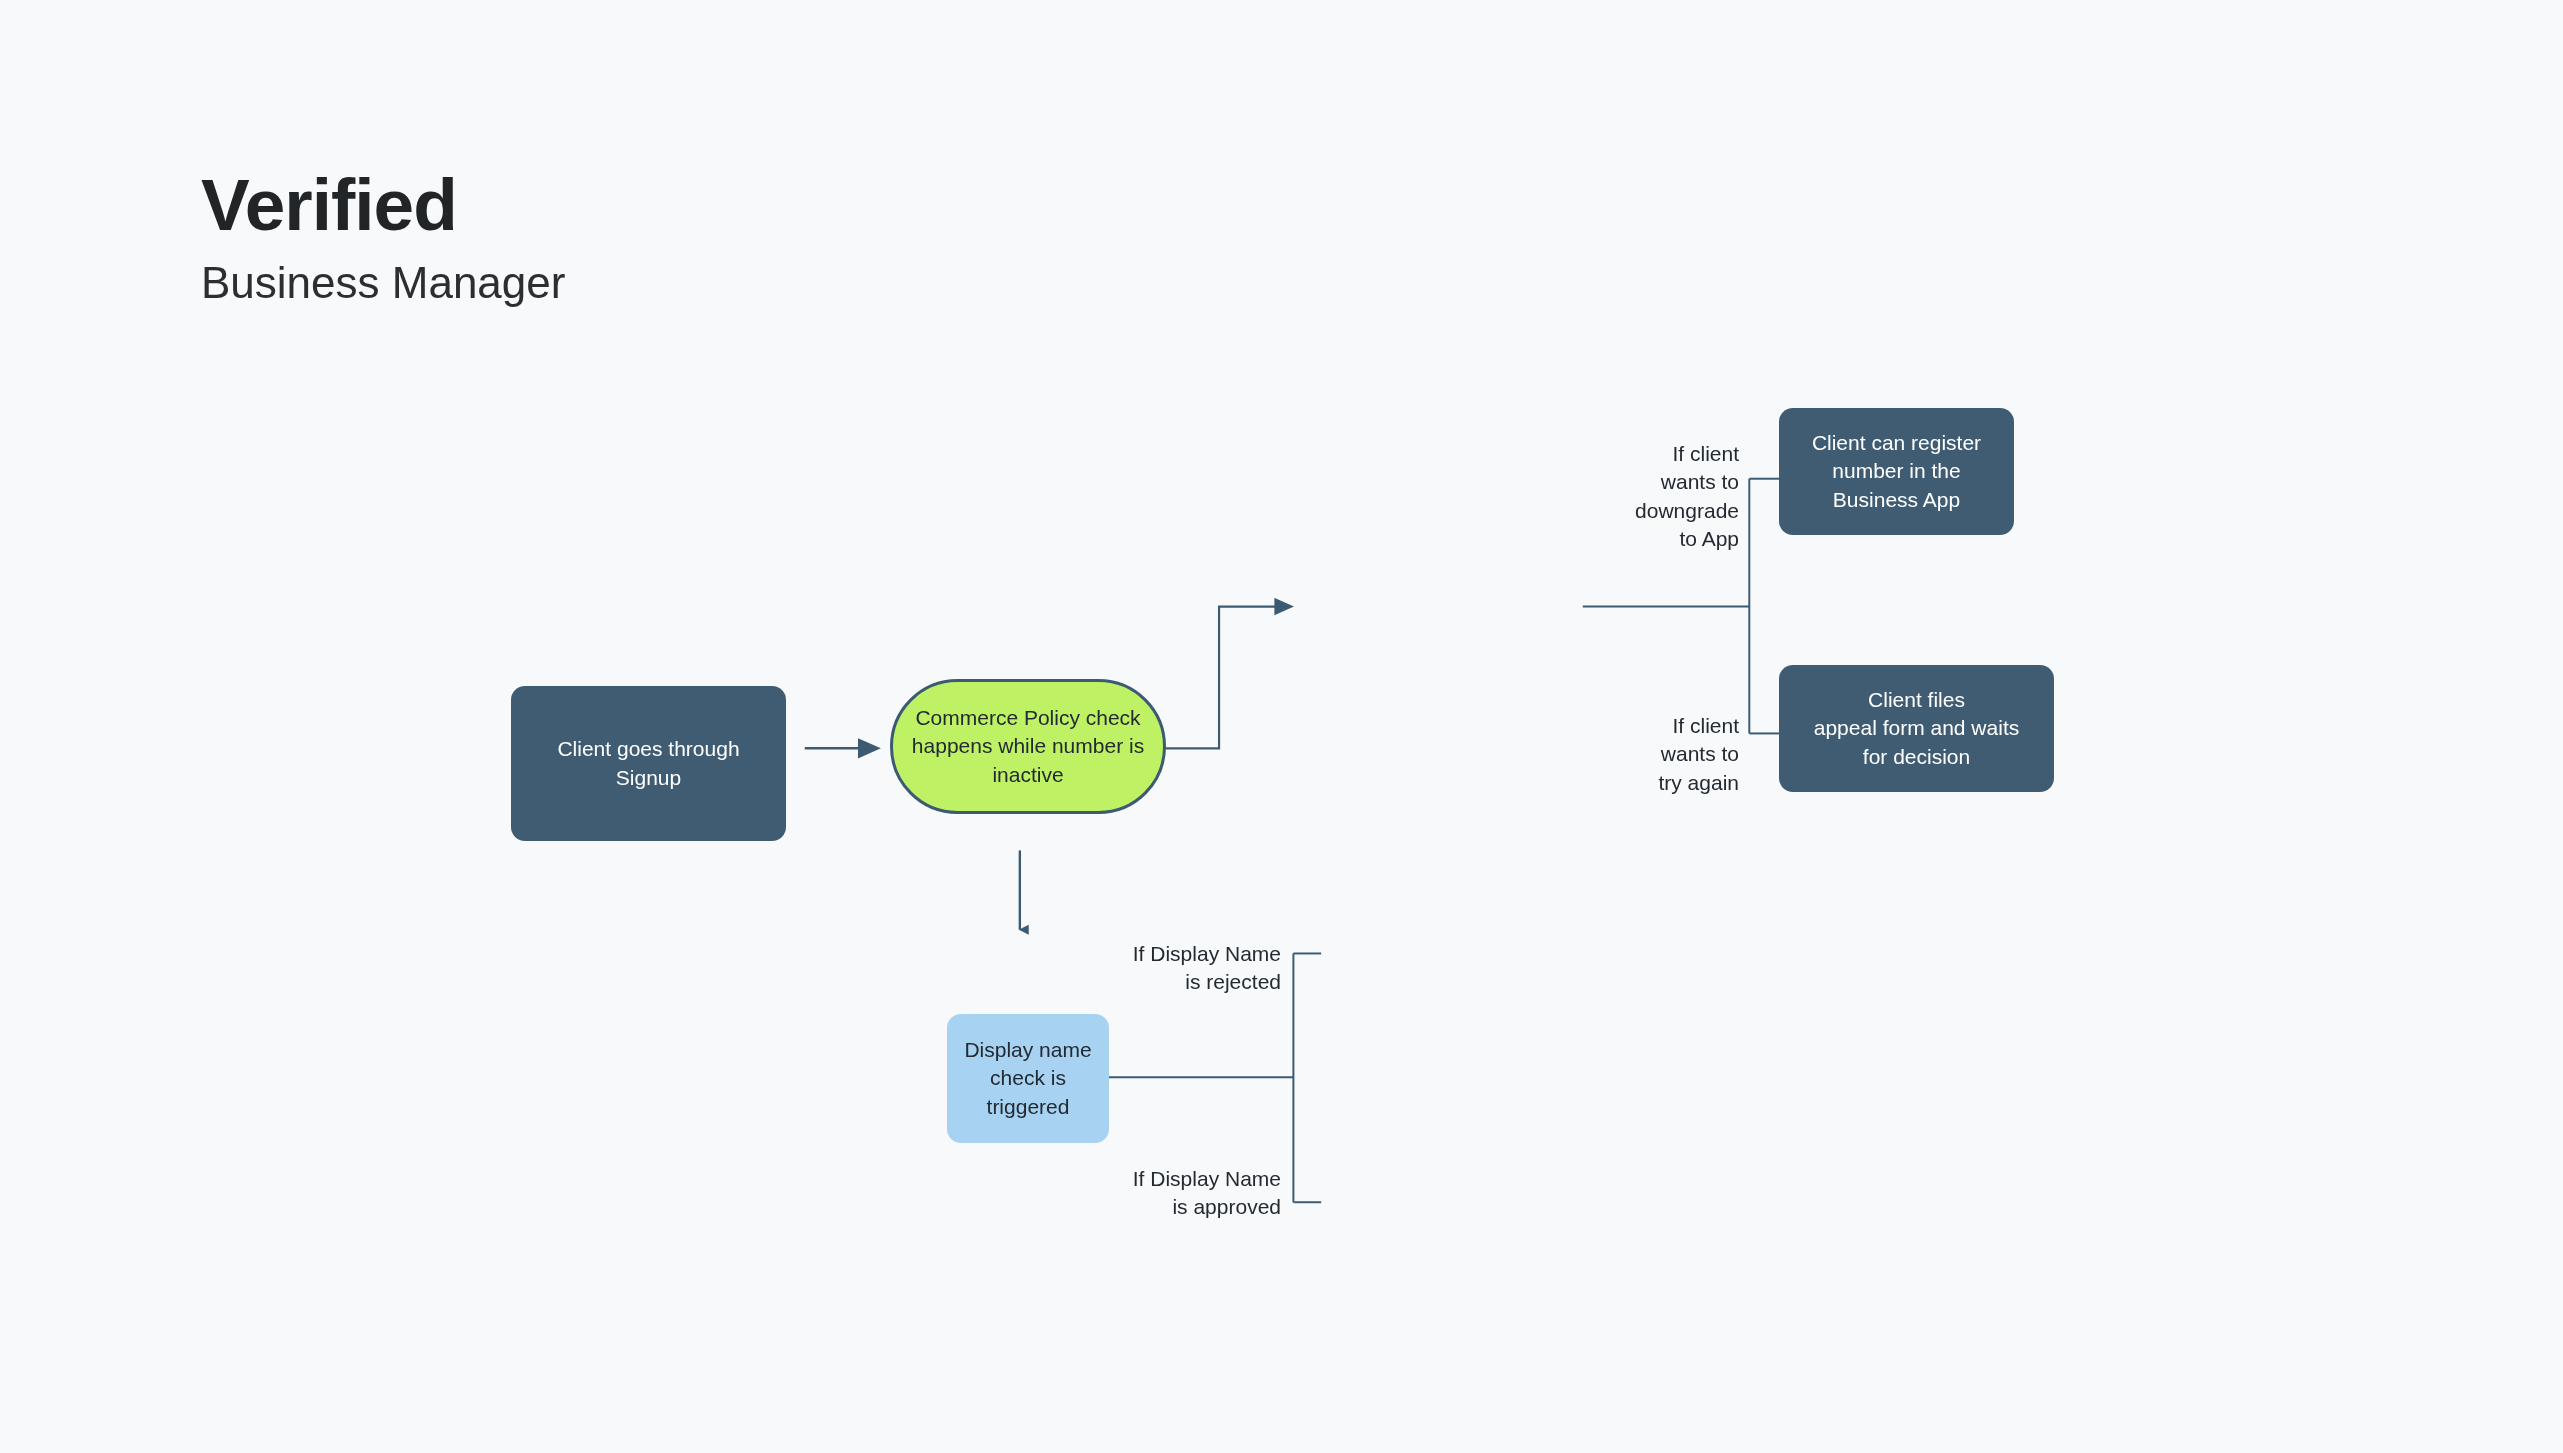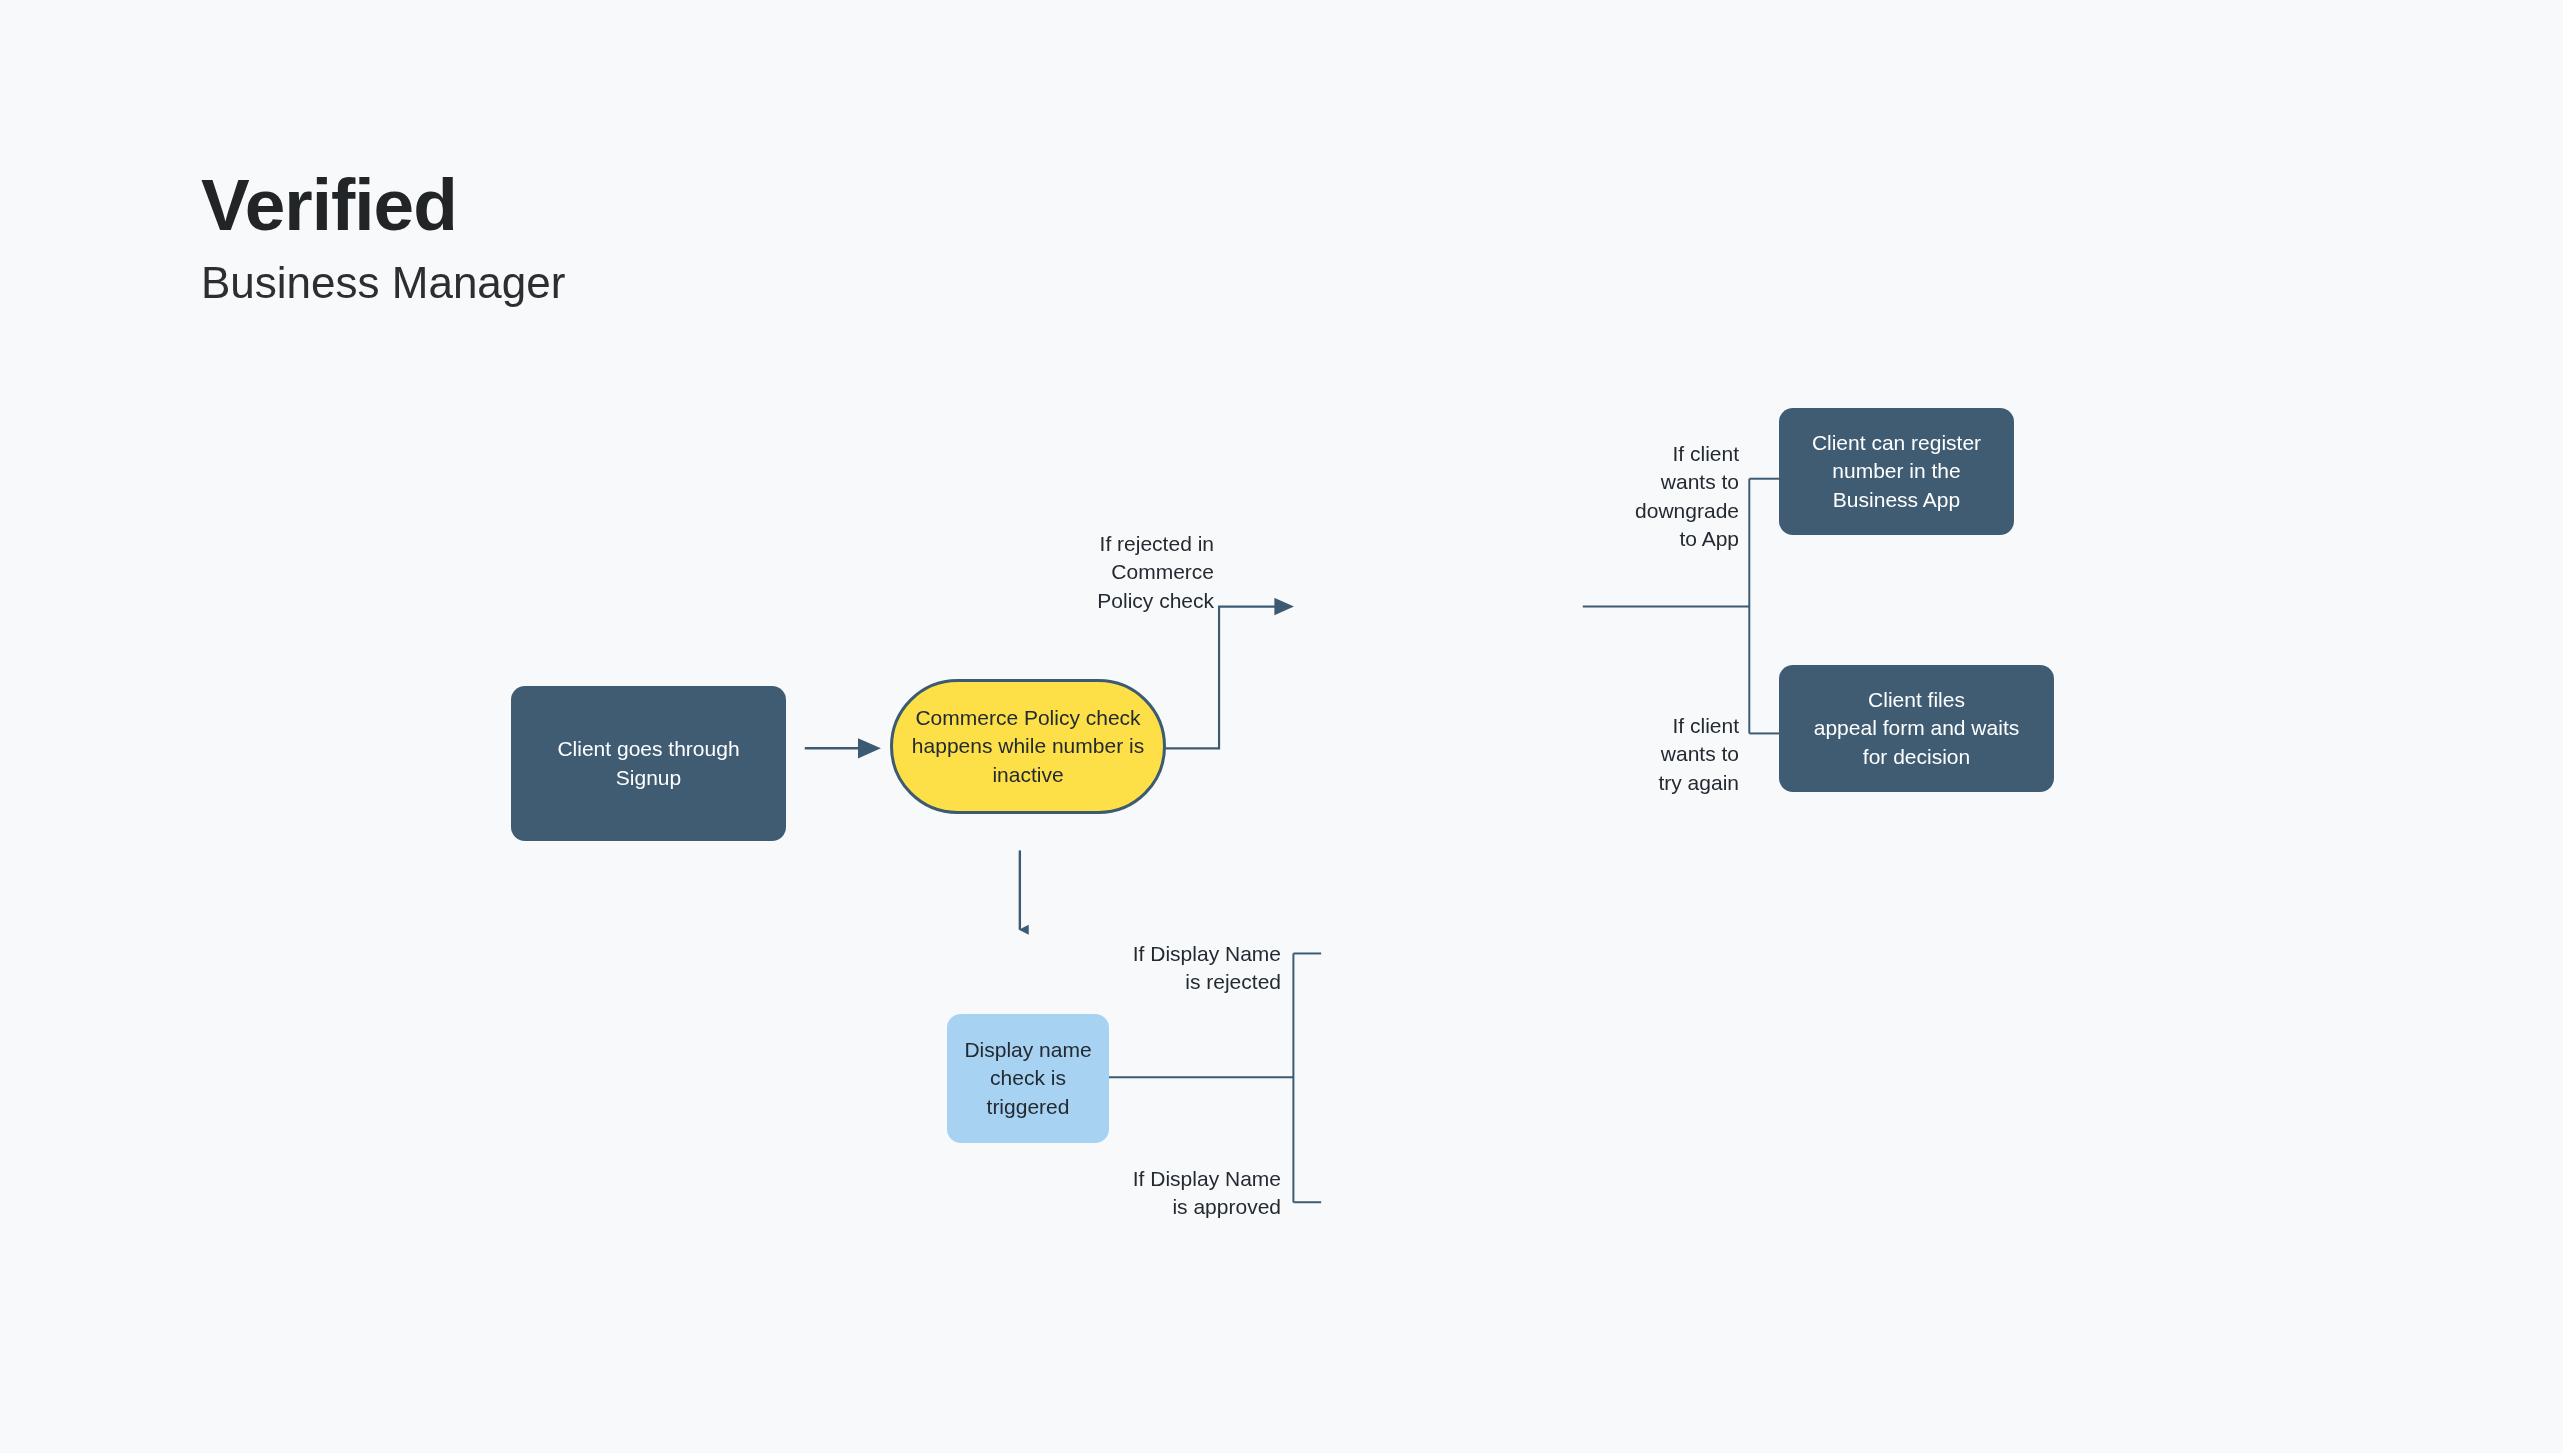--- a/index.html
+++ b/index.html
@@ -69,21 +69,21 @@
     background: #3F5C73;
     color: #FFFFFF;
     border-radius: 14px;
   }
   .node-light {
     background: #A7D2F2;
     color: #232A31;
     border-radius: 14px;
   }
   .node-pill {
-    background: #fde047;
+    background: #bef264;
     color: #232A31;
     border: 3px solid #3C5B73;
     border-radius: 990px;
   }
 
   
   .edge-label {
     position: absolute;
     font-size: 21px;
     line-height: 1.35;
@@ -154,23 +154,20 @@
   <div class="node node-dark" style="left:1779px; top:665px; width:275px; height:127px;">Client files
 appeal form and waits
 for decision</div>
 
   <div class="node node-light" style="left:947px; top:1014px; width:162px; height:129px;">Display name
 check is
 triggered</div>
 
 
 
-  <div class="edge-label lbl-right" style="left:991px; top:530px; width:223px;">If rejected in
-Commerce
-Policy check</div>
 
 
   <div class="edge-label lbl-right" style="left:1566px; top:440px; width:173px;">If client
 wants to
 downgrade
 to App</div>
 
   <div class="edge-label lbl-right" style="left:1566px; top:712px; width:173px;">If client
 wants to
 try again</div>

